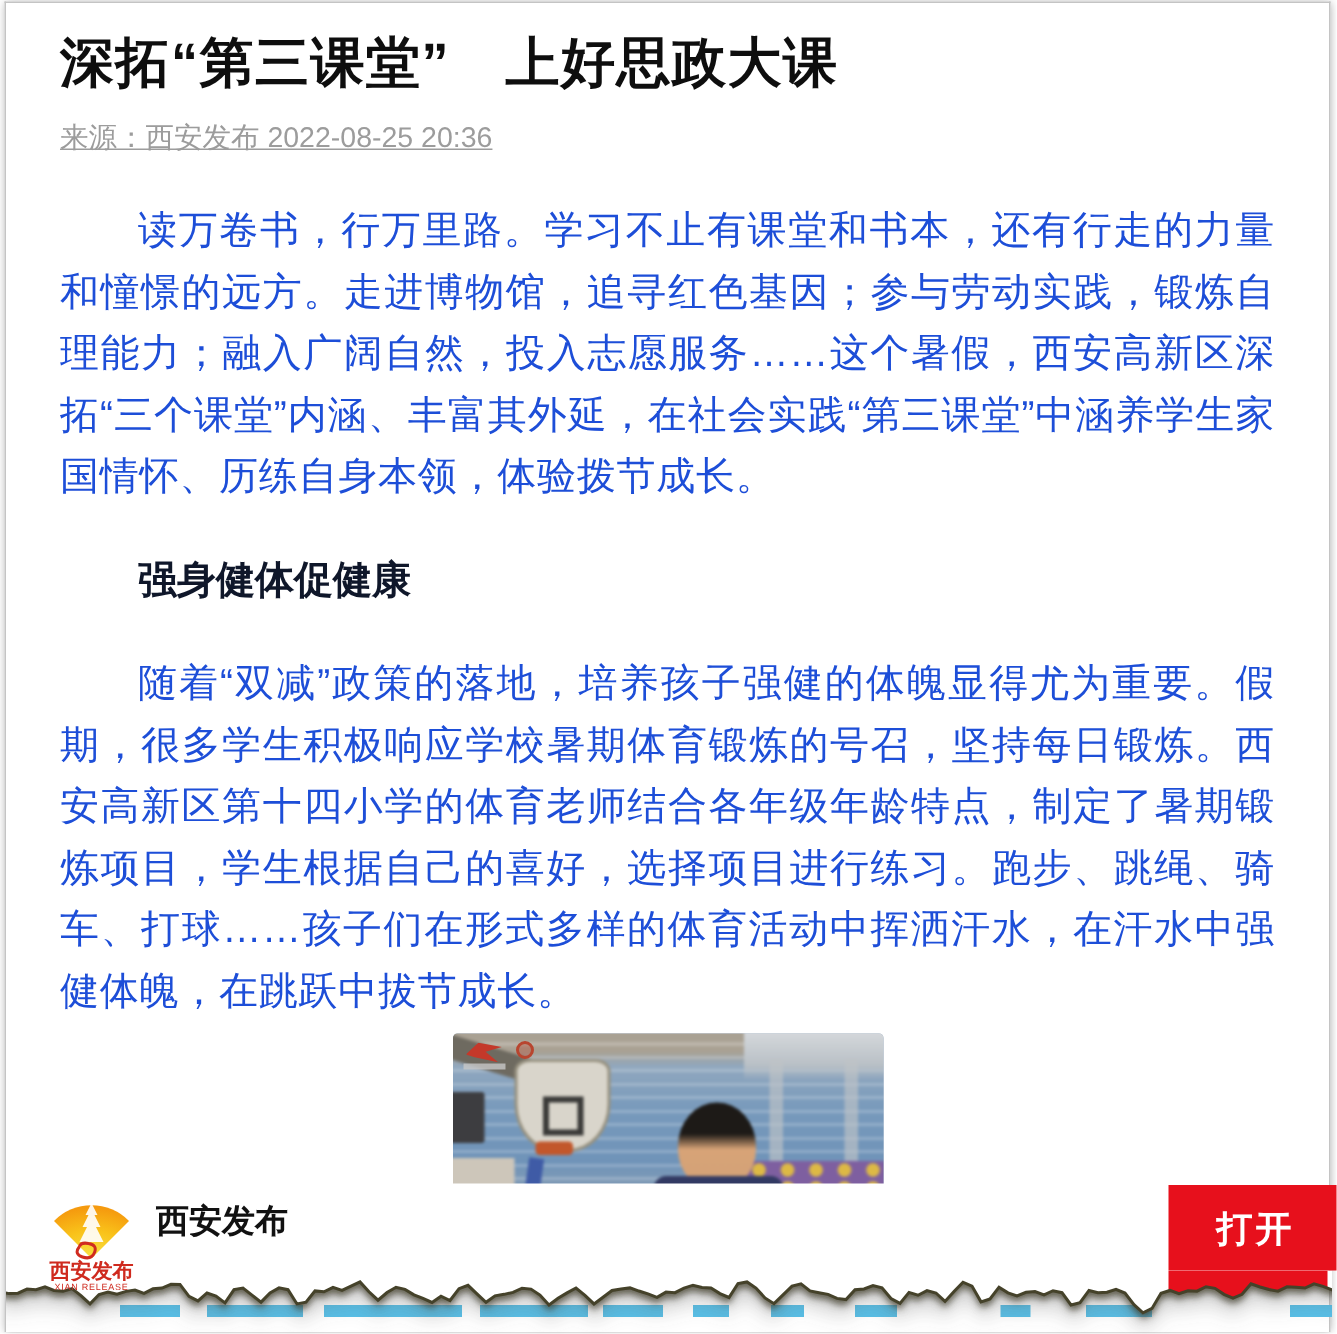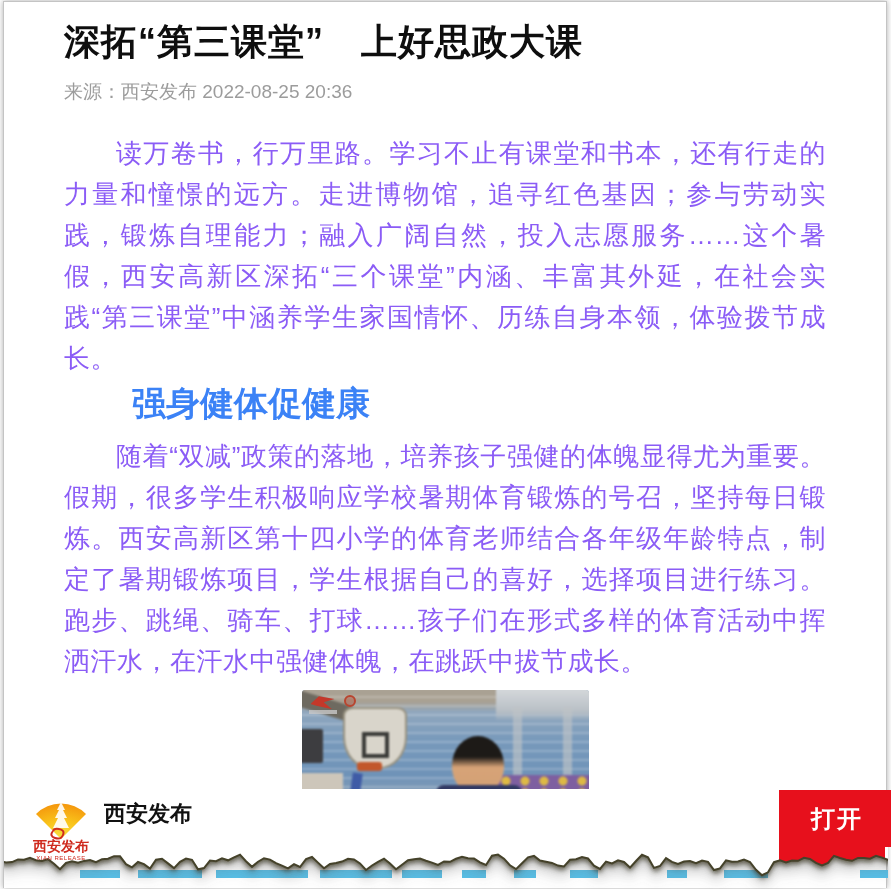--- a/index.html
+++ b/index.html
@@ -9,35 +9,35 @@
     font-family:"Liberation Sans","DejaVu Sans",sans-serif;
   }
   .card{
     position:absolute;left:3px;top:1px;width:884px;height:887px;
     border:1px solid #c4c4c4;border-bottom:none;
     box-shadow:0 0 6px rgba(0,0,0,.32);
     background:#fff;box-sizing:border-box;
   }
   .content{
     position:absolute;left:0;top:0;width:100%;height:844px;
-    padding:0 60px;box-sizing:border-box;background:#fff;overflow:hidden;z-index:1;
+    padding:0 36px;box-sizing:border-box;background:#fff;overflow:hidden;z-index:1;
   }
   .title{
     margin:18px 0 0;font-size:36px;line-height:1.2;font-weight:700;
     color:#0e0e0e;letter-spacing:1px;
   }
-  .meta{margin-top:16px;font-size:19px;color:#9c9c9c;}
+  .meta{margin-top:16px;font-size:19px;color:#9c9c9c;text-decoration:underline;}
   .para{
-    margin:28px 0 0;font-size:26px;line-height:41px;color:#8b5cf6;
+    margin:28px 0 0;font-size:26px;line-height:41px;color:#1d4ed8;
     text-align:justify;text-indent:2em;letter-spacing:.5px;
   }
-  .para.p2{margin-top:12px;}
+  .para.p2{margin-top:28px;}
   .section{
-    margin:4px 0 0;font-size:34px;line-height:41px;font-weight:700;
-    color:#3b82f6;text-indent:2em;
+    margin:28px 0 0;font-size:26px;line-height:41px;font-weight:700;
+    color:#0f172a;text-indent:2em;
   }
   
   .photo{
     position:relative;margin:8px auto 0;width:287px;height:108px;
     border-radius:3px;overflow:hidden;background:#8fa6bd;
   }
   .ph-art{position:absolute;inset:-3px;filter:blur(1.1px);}
   .ph-bg{
     position:absolute;inset:0;
     background-image:

